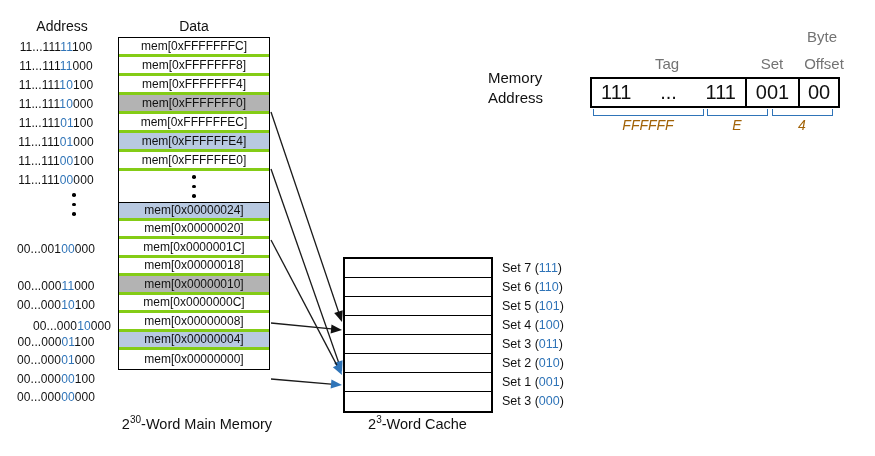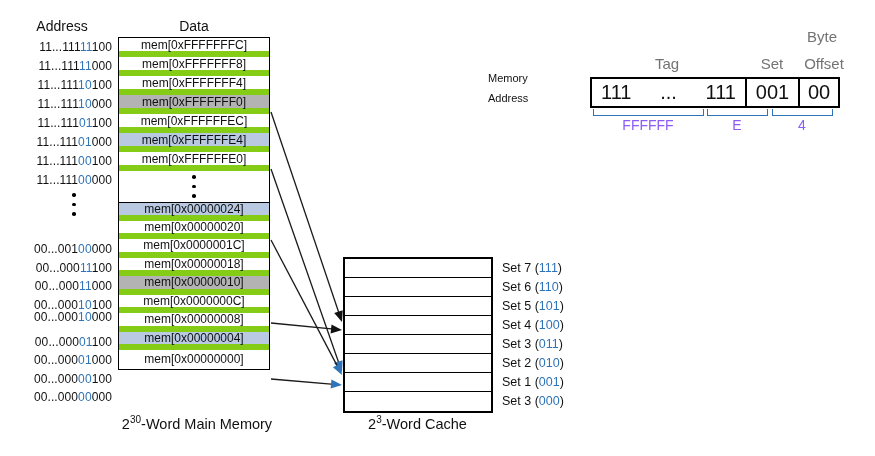--- a/index.html
+++ b/index.html
@@ -1,47 +1,47 @@
 <!DOCTYPE html>
 <html><head>
 <meta charset="utf-8">
 <style>
   html,body{margin:0;padding:0;background:#fff;}
   .canvas{position:relative;width:875px;height:456px;background:#fff;overflow:hidden;
           font-family:"Liberation Sans","DejaVu Sans",sans-serif;color:#111;padding-left:16px;}
   .hdr{position:absolute;top:18px;font-size:14px;text-align:center;}
   .blue{color:#2f74b8;}
   
-  .addr{position:absolute;left:0;width:112px;text-align:right;font-size:12px;white-space:nowrap;letter-spacing:0.1px;}
+  .addr{position:absolute;left:0;width:112px;text-align:center;font-size:12px;white-space:nowrap;letter-spacing:0.1px;}
   .memtbl{position:absolute;left:118px;top:37px;width:152px;border:1.5px solid #000;box-sizing:border-box;background:#fff;}
-  .mrow{height:19px;box-sizing:border-box;border-bottom:6px solid #84cc16;display:flex;align-items:center;justify-content:center;font-size:12px;background:#fff;}
+  .mrow{height:19px;box-sizing:border-box;border-bottom:3px solid #84cc16;display:flex;align-items:center;justify-content:center;font-size:12px;background:#fff;}
   .mrow.bot{height:18.5px;}
   .fill-gray{background:#b3b3b3;}
   .fill-blue{background:#b8c9e1;}
   .mell{height:31px;display:flex;align-items:center;justify-content:center;background:#fff;}
   .dotcol{display:flex;flex-direction:column;gap:6px;align-items:center;}
   .dot{width:3.5px;height:3.5px;border-radius:50%;background:#000;}
   .addr-ell{position:absolute;left:72px;top:193px;}
   
   .cachetbl{position:absolute;left:343px;top:257px;width:150px;border:2px solid #000;box-sizing:border-box;background:#fff;}
   .crow{height:19px;box-sizing:border-box;border-bottom:1px solid #000;background:#fff;}
   .crow:last-child{border-bottom:none;}
   .setlbl{position:absolute;left:502px;height:19px;line-height:19px;font-size:12.5px;white-space:nowrap;}
   .caption{position:absolute;top:414px;font-size:14.5px;text-align:center;white-space:nowrap;}
   .caption sup{font-size:10px;}
   
-  .bd-label{position:absolute;left:488px;top:68px;font-size:11px;line-height:20px;}
+  .bd-label{position:absolute;left:488px;top:68px;font-size:15px;line-height:20px;}
   .bd-box{position:absolute;left:590px;top:77px;width:250px;height:31px;border:2px solid #000;box-sizing:border-box;display:flex;font-size:20px;background:#fff;}
   .bd-box>div{display:flex;align-items:center;justify-content:center;box-sizing:border-box;}
   .bd-tag{width:153px;justify-content:space-between !important;padding:0 9px;}
   .bd-set{width:53px;border-left:2px solid #000;}
   .bd-off{flex:1;border-left:2px solid #000;}
   .bd-toplbl{position:absolute;font-size:15px;color:#737373;transform:translateX(-50%);white-space:nowrap;}
   .bracket{position:absolute;top:109px;height:7px;border-left:1.5px solid #2f74b8;border-right:1.5px solid #2f74b8;border-bottom:1.5px solid #2f74b8;box-sizing:border-box;}
-  .hexlbl{position:absolute;top:117px;font-size:14px;color:#8b5cf6;transform:translateX(-50%);}
+  .hexlbl{position:absolute;top:117px;font-size:14px;color:#a16207;transform:translateX(-50%);font-style:italic;}
   #arrows{position:absolute;left:0;top:0;pointer-events:none;}
 </style>
 </head>
 <body>
 
 <div class="canvas" id="canvas">
 
   <div class="hdr" style="left:6px;width:112px;">Address</div>
   <div class="hdr" style="left:118px;width:152px;">Data</div>
 
@@ -139,24 +139,23 @@
 
 <div class="addr" style="top: 37.5px; line-height: 19px; height: 19px;"><span>11...111</span><span class="blue">11</span><span>100</span></div>
     <div class="addr" style="top: 56.5px; line-height: 19px; height: 19px;"><span>11...111</span><span class="blue">11</span><span>000</span></div>
     <div class="addr" style="top: 75.5px; line-height: 19px; height: 19px;"><span>11...111</span><span class="blue">10</span><span>100</span></div>
     <div class="addr" style="top: 94.5px; line-height: 19px; height: 19px;"><span>11...111</span><span class="blue">10</span><span>000</span></div>
     <div class="addr" style="top: 113.5px; line-height: 19px; height: 19px;"><span>11...111</span><span class="blue">01</span><span>100</span></div>
     <div class="addr" style="top: 132.5px; line-height: 19px; height: 19px;"><span>11...111</span><span class="blue">01</span><span>000</span></div>
     <div class="addr" style="top: 151.5px; line-height: 19px; height: 19px;"><span>11...111</span><span class="blue">00</span><span>100</span></div>
     <div class="addr" style="top: 170.5px; line-height: 19px; height: 19px;"><span>11...111</span><span class="blue">00</span><span>000</span></div>
     <div class="addr" style="top: 240px; line-height: 18.5px; height: 18.5px;"><span>00...001</span><span class="blue">00</span><span>000</span></div>
-    <div class="addr" style="top: 258.5px; line-height: 18.5px; height: 18.5px;"><span>00...000</span><span class="blue">11</span><span>100</span></div>
     <div class="addr" style="top: 277px; line-height: 18.5px; height: 18.5px;"><span>00...000</span><span class="blue">11</span><span>000</span></div>
     <div class="addr" style="top: 295.5px; line-height: 18.5px; height: 18.5px;"><span>00...000</span><span class="blue">10</span><span>100</span></div>
-    <div class="addr" style="top: 308px; line-height: 18.5px; height: 18.5px;"><span>00...000</span><span class="blue">10</span><span>000</span></div>
+    <div class="addr" style="top: 317px; line-height: 18.5px; height: 18.5px; margin-left: 16px;"><span>00...000</span><span class="blue">10</span><span>000</span></div>
     <div class="addr" style="top: 332.5px; line-height: 18.5px; height: 18.5px;"><span>00...000</span><span class="blue">01</span><span>100</span></div>
     <div class="addr" style="top: 351px; line-height: 18.5px; height: 18.5px;"><span>00...000</span><span class="blue">01</span><span>000</span></div>
     <div class="addr" style="top: 369.5px; line-height: 18.5px; height: 18.5px;"><span>00...000</span><span class="blue">00</span><span>100</span></div>
     <div class="addr" style="top: 388px; line-height: 18.5px; height: 18.5px;"><span>00...000</span><span class="blue">00</span><span>000</span></div>
     <div class="setlbl" style="top: 259px;"><span>Set 7 (</span><span class="blue">111</span><span>)</span></div>
     <div class="setlbl" style="top: 278px;"><span>Set 6 (</span><span class="blue">110</span><span>)</span></div>
     <div class="setlbl" style="top: 297px;"><span>Set 5 (</span><span class="blue">101</span><span>)</span></div>
     <div class="setlbl" style="top: 316px;"><span>Set 4 (</span><span class="blue">100</span><span>)</span></div>
     <div class="setlbl" style="top: 335px;"><span>Set 3 (</span><span class="blue">011</span><span>)</span></div>
     <div class="setlbl" style="top: 354px;"><span>Set 2 (</span><span class="blue">010</span><span>)</span></div>

